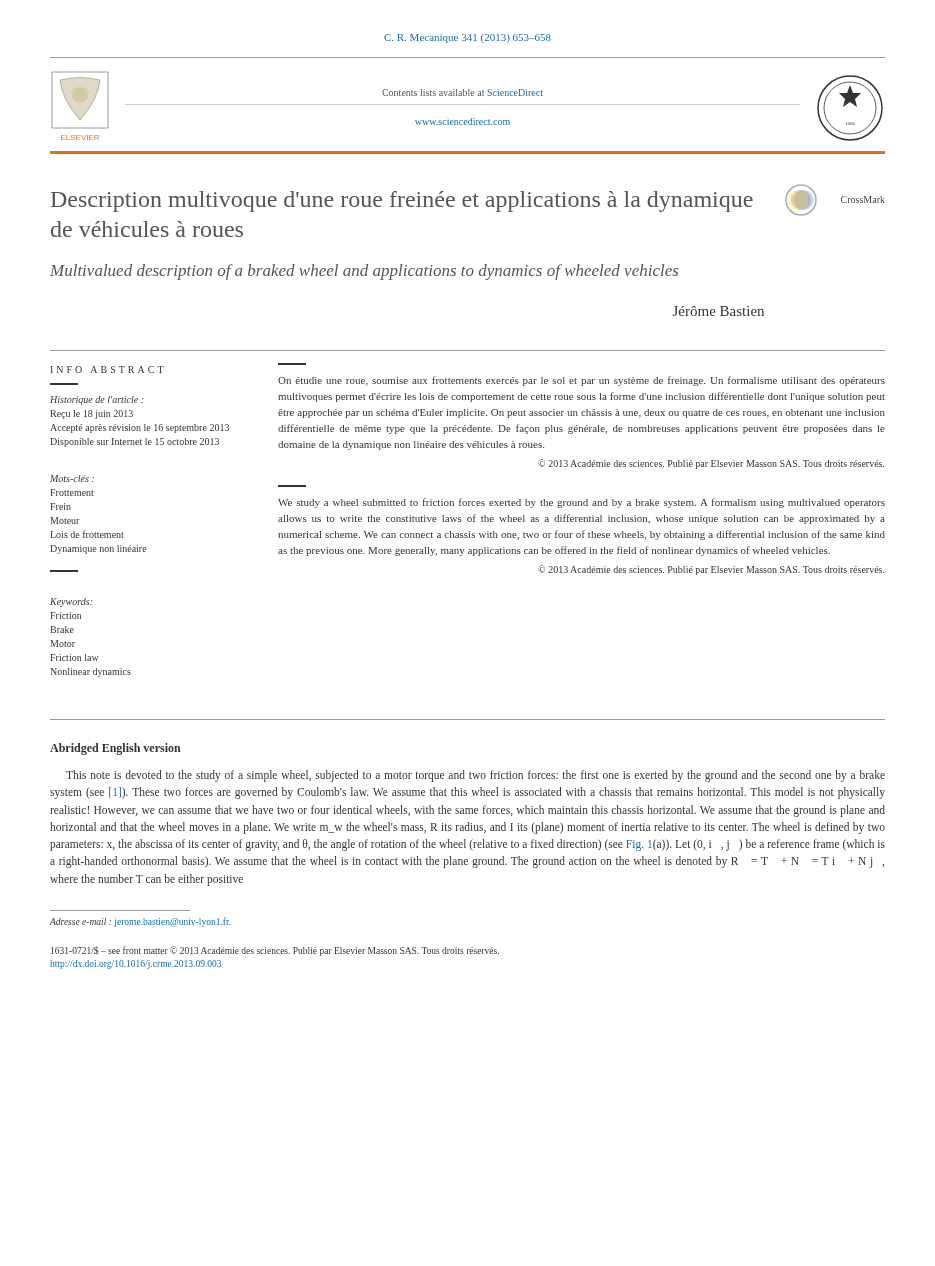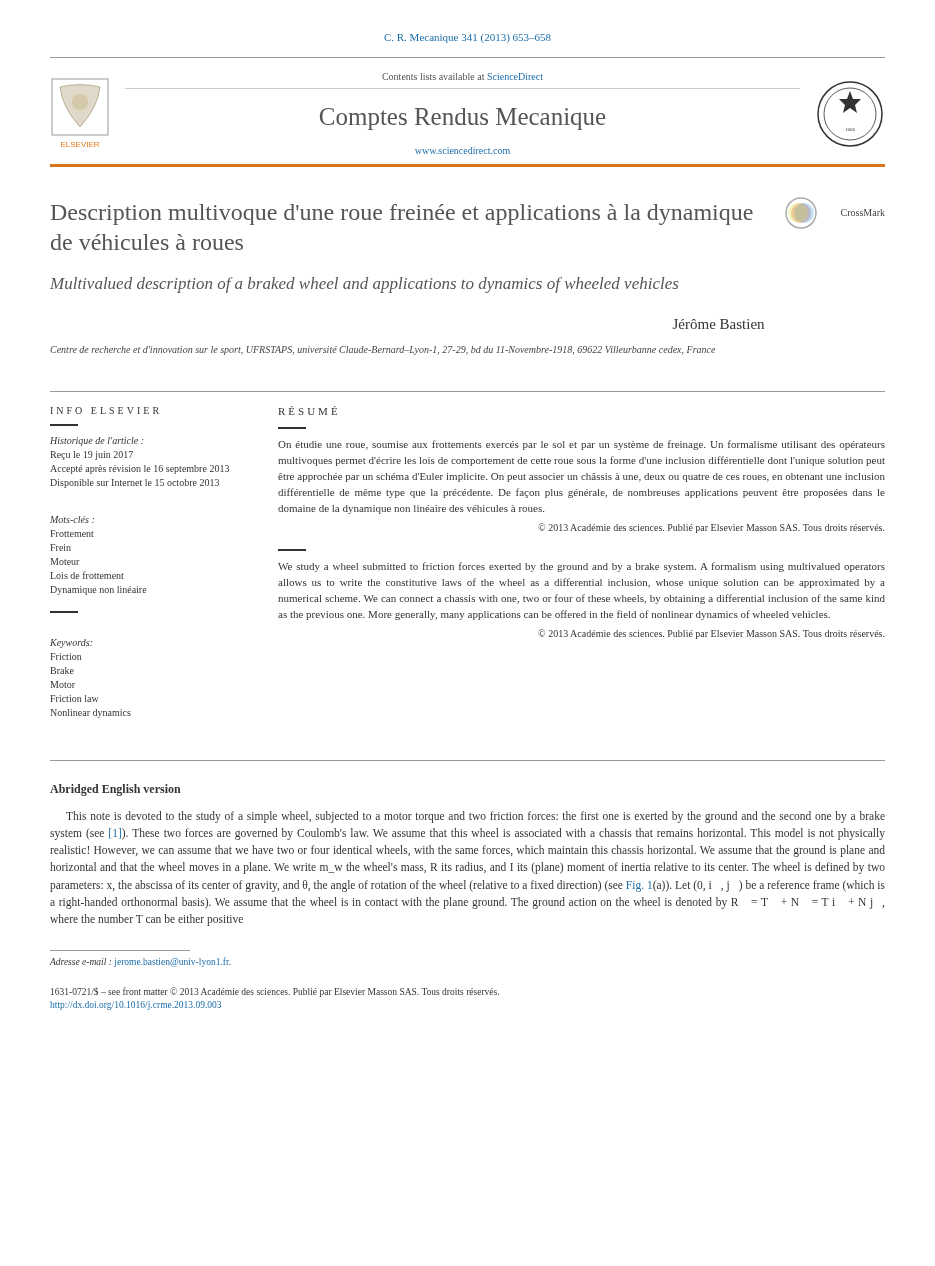--- a/index.html
+++ b/index.html
@@ -57,62 +57,60 @@
         <rect x="2" y="2" width="56" height="56" fill="none" stroke="#999" stroke-width="1"></rect>
         <path d="M10 10 Q30 5 50 10 Q48 30 30 50 Q12 30 10 10" fill="#e0d8c8" stroke="#8a7a5a" stroke-width="0.5"></path>
         <circle cx="30" cy="25" r="8" fill="#d4c9a8"></circle>
         <text x="30" y="70" font-size="8" text-anchor="middle" fill="#e67817" font-family="Arial">ELSEVIER</text>
       </svg>
   </div>
   <div class="header-center">
     <div class="contents-line">
       <span>Contents lists available at </span><a>ScienceDirect</a>
     </div>
-    <div class="journal-title">Comptes Rendus Mecanique</div>
     <div class="journal-url"><a>www.sciencedirect.com</a></div>
   </div>
   <div class="seal-logo">
     <svg viewBox="0 0 70 70">
         <circle cx="35" cy="35" r="32" fill="none" stroke="#333" stroke-width="1.5"></circle>
         <circle cx="35" cy="35" r="26" fill="none" stroke="#333" stroke-width="0.8"></circle>
         <path d="M35 12 L38 20 L46 20 L40 26 L42 34 L35 29 L28 34 L30 26 L24 20 L32 20 Z" fill="#333"></path>
         <text x="35" y="52" font-size="5" text-anchor="middle" fill="#333">1666</text>
       </svg>
   </div>
 </div>
 
 <div class="title-block">
   <div class="title-left">
     <h1 class="article-title">Description multivoque d'une roue freinée et applications à la dynamique de véhicules à roues</h1>
     <h2 class="article-subtitle">Multivalued description of a braked wheel and applications to dynamics of wheeled vehicles</h2>
     <div class="authors">Jérôme Bastien</div>
-    <div class="affil">Centre de recherche et d'innovation sur le sport, UFRSTAPS, université Claude-Bernard–Lyon-1, 27-29, bd du 11-Novembre-1918, 69622 Villeurbanne cedex, France</div>
   </div>
   <div class="crossmark">
     <span class="crossmark-icon">
       <svg viewBox="0 0 32 32">
           <circle cx="16" cy="16" r="15" fill="none" stroke="#aaa" stroke-width="1.5"></circle>
           <circle cx="16" cy="16" r="10" fill="#d33" opacity="0.3"></circle>
           <circle cx="16" cy="16" r="10" fill="#39d" opacity="0.3" transform="translate(3,0)"></circle>
           <circle cx="16" cy="16" r="10" fill="#dd3" opacity="0.3" transform="translate(-3,0)"></circle>
         </svg>
     </span>
     <span>CrossMark</span>
   </div>
 </div>
 
 <hr class="rule">
 
 <div class="two-col">
   <div class="side-col">
-    <div class="side-heading">INFO ELSEVIER</div>
+    <div class="side-heading">INFO ABSTRACT</div>
     <hr class="side-rule">
     <div class="history-block">
       <div class="ital">Historique de l'article :</div>
-      <div>Reçu le 19 juin 2017</div>
+      <div>Reçu le 18 juin 2013</div>
       <div>Accepté après révision le 16 septembre 2013</div>
       <div>Disponible sur Internet le 15 octobre 2013</div>
     </div>
     <div class="kw-block">
       <div class="ital">Mots-clés :</div>
       <div>Frottement</div>
       <div>Frein</div>
       <div>Moteur</div>
       <div>Lois de frottement</div>
       <div>Dynamique non linéaire</div>
@@ -121,21 +119,20 @@
     <div class="kw-block">
       <div class="ital">Keywords:</div>
       <div>Friction</div>
       <div>Brake</div>
       <div>Motor</div>
       <div>Friction law</div>
       <div>Nonlinear dynamics</div>
     </div>
   </div>
   <div class="main-col">
-    <div class="main-heading">RÉSUMÉ</div>
     <hr class="side-rule">
     <p class="abs-text">On étudie une roue, soumise aux frottements exercés par le sol et par un système de freinage. Un formalisme utilisant des opérateurs multivoques permet d'écrire les lois de comportement de cette roue sous la forme d'une inclusion différentielle dont l'unique solution peut être approchée par un schéma d'Euler implicite. On peut associer un châssis à une, deux ou quatre de ces roues, en obtenant une inclusion différentielle de même type que la précédente. De façon plus générale, de nombreuses applications peuvent être proposées dans le domaine de la dynamique non linéaire des véhicules à roues.</p>
     <p class="copyright">© 2013 Académie des sciences. Publié par Elsevier Masson SAS. Tous droits réservés.</p>
 
     <hr class="side-rule">
     <p class="abs-text">We study a wheel submitted to friction forces exerted by the ground and by a brake system. A formalism using multivalued operators allows us to write the constitutive laws of the wheel as a differential inclusion, whose unique solution can be approximated by a numerical scheme. We can connect a chassis with one, two or four of these wheels, by obtaining a differential inclusion of the same kind as the previous one. More generally, many applications can be offered in the field of nonlinear dynamics of wheeled vehicles.</p>
     <p class="copyright">© 2013 Académie des sciences. Publié par Elsevier Masson SAS. Tous droits réservés.</p>
   </div>
 </div>
 

